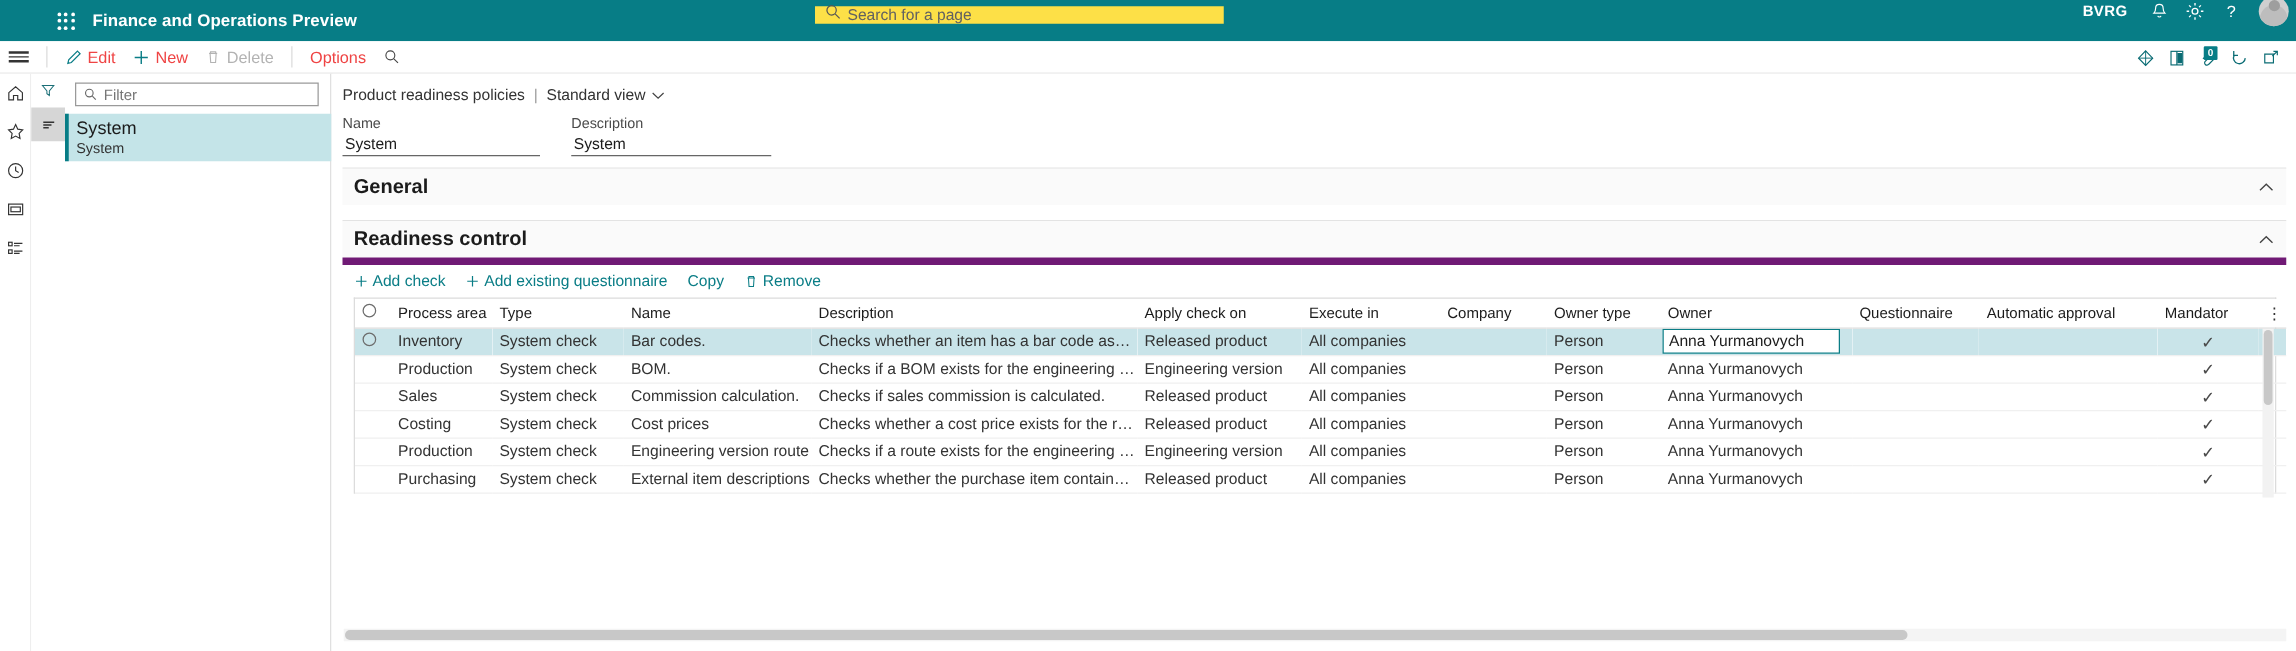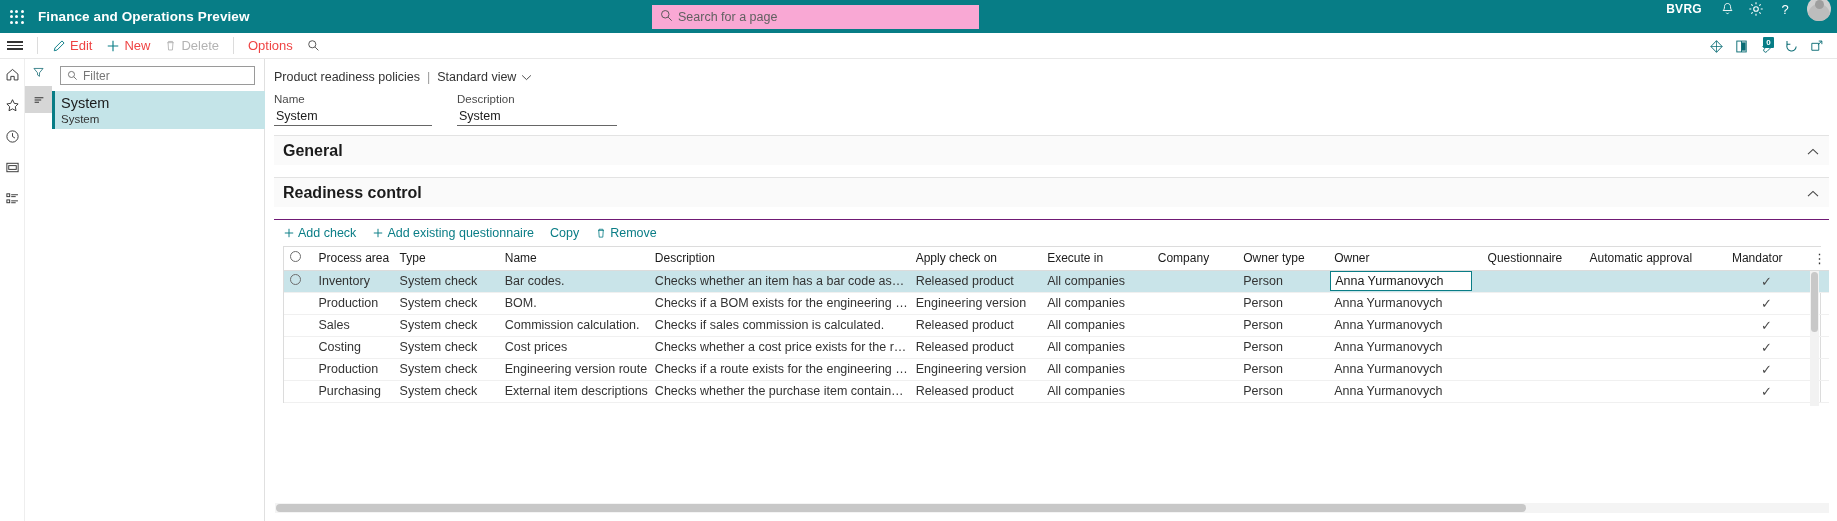--- a/index.html
+++ b/index.html
@@ -9,35 +9,35 @@
     overflow: hidden;
     background: #ffffff;
     font-family: "Liberation Sans", sans-serif;
     -webkit-font-smoothing: antialiased;
   }
   .app { position: relative; width: 1837px; height: 521px; background:#fff; }
 
   
   .topbar {
     position: absolute; top:0; left:0; width:1837px; height:33px;
-    background:#077d86; display:flex; align-items:center;
+    background:#077d86; display:flex; align-items:center;padding-left:36px;
   }
   .waffle {
     width:33px; height:33px; display:flex; align-items:center; justify-content:center;
     cursor:pointer;
   }
   .waffle-grid { display:grid; grid-template-columns:repeat(3,3px); grid-template-rows:repeat(3,3px); gap:2.5px; }
   .waffle-grid i { width:3px; height:3px; background:#fff; border-radius:50%; display:block;}
   .app-title {
     color:#fff; font-size:13.5px; font-weight:bold; letter-spacing:0.1px; margin-left:5px;
     white-space:nowrap;
   }
   .search-box {
-    position:absolute; left:652px; top:5px; width:327px; height:24px;
-    background:#f9a8d4; display:flex; align-items:center; padding-left:8px;
+    position:absolute; left:652px; top:5px; width:327px; height:14px;
+    background:#fde047; display:flex; align-items:center; padding-left:8px;
   }
   .search-box .mag { margin-right:5px; }
   .search-box input {
     border:none; outline:none; background:transparent; font-size:12.5px;
     color:#555; font-family:"Liberation Sans", sans-serif; width:280px; padding:0;
   }
   .search-box input::placeholder { color:#616161; }
   .top-right { position:absolute; right:0; top:0; height:18px; display:flex; align-items:center; }
   .top-right > * { margin-right:3px; }
   .tr-company { color:#fff; font-size:12px; font-weight:600; margin-right:12px; letter-spacing:0.3px;}
@@ -450,21 +450,21 @@
 
     <div class="section" style="margin-top:12px;">
       <div class="sec-head">
         <span class="stitle">Readiness control</span>
         <span>
           <svg width="12" height="8" viewBox="0 0 12 8">
               <path d="M1 6.2L6 1.4l5 4.8" fill="none" stroke="#444" stroke-width="1.1"></path>
             </svg>
         </span>
       </div>
-      <div style="border-top:1px solid #701a75;margin-top:12px;">
+      <div style="border-top:6px solid #701a75;">
 
         <div class="grid-toolbar">
           <div class="gt-item">
             <span class="ic">
               <svg width="12" height="12" viewBox="0 0 16 16">
                   <path d="M8 2.4v11.2M2.4 8h11.2" stroke="#0a7d86" stroke-width="1.3"></path>
                 </svg>
             </span>
             <span>Add check</span>
           </div>

